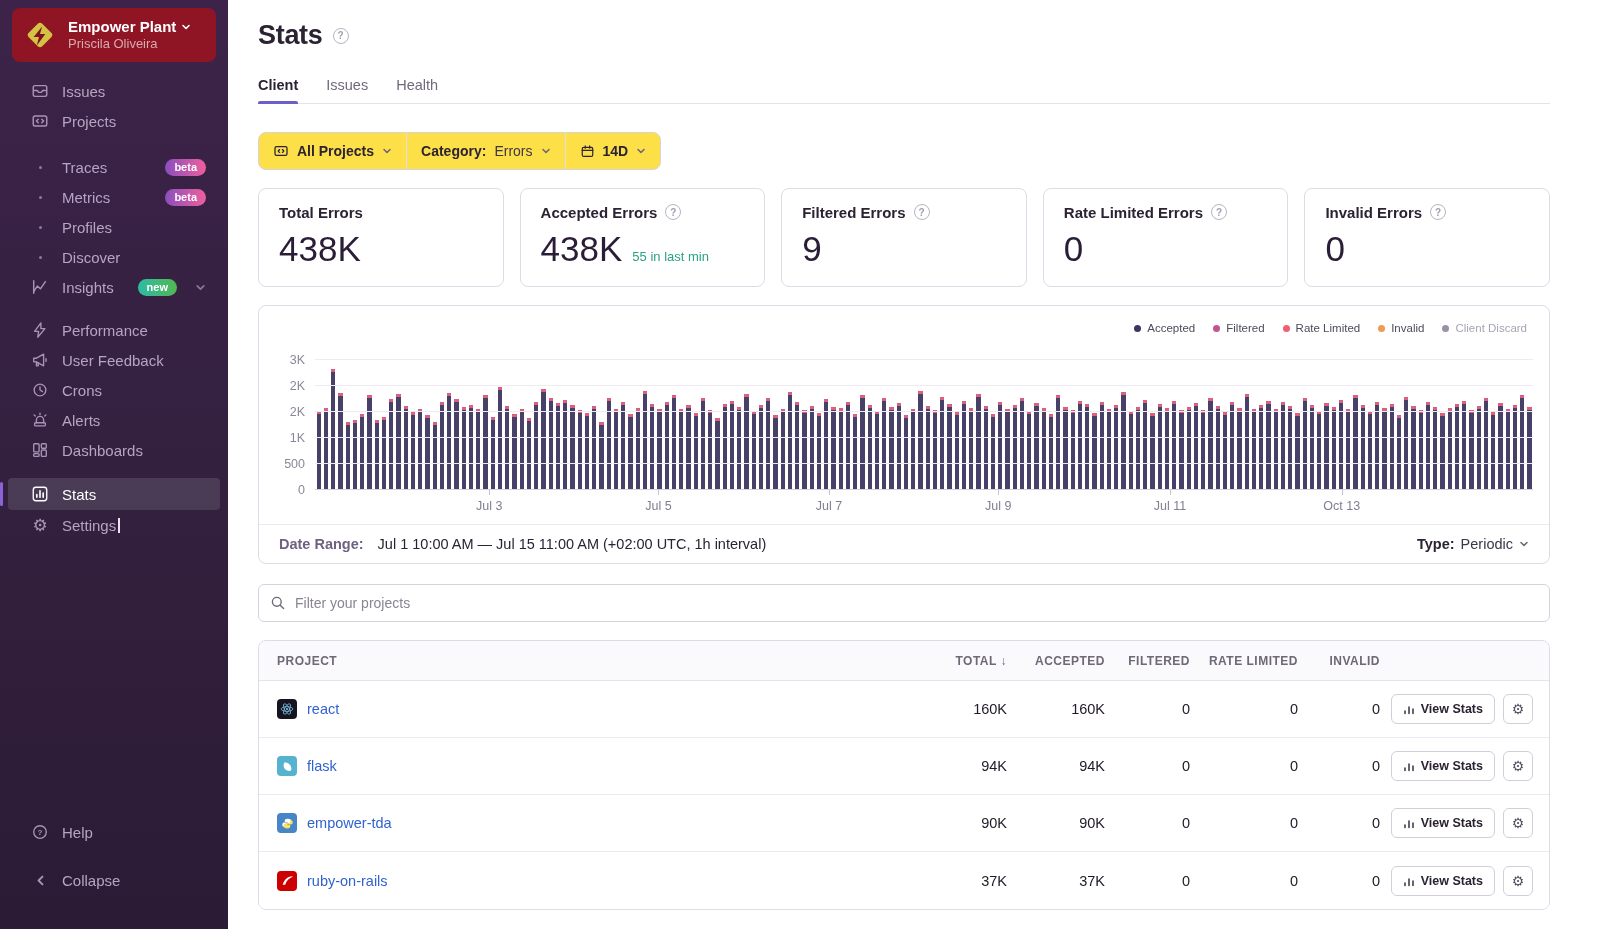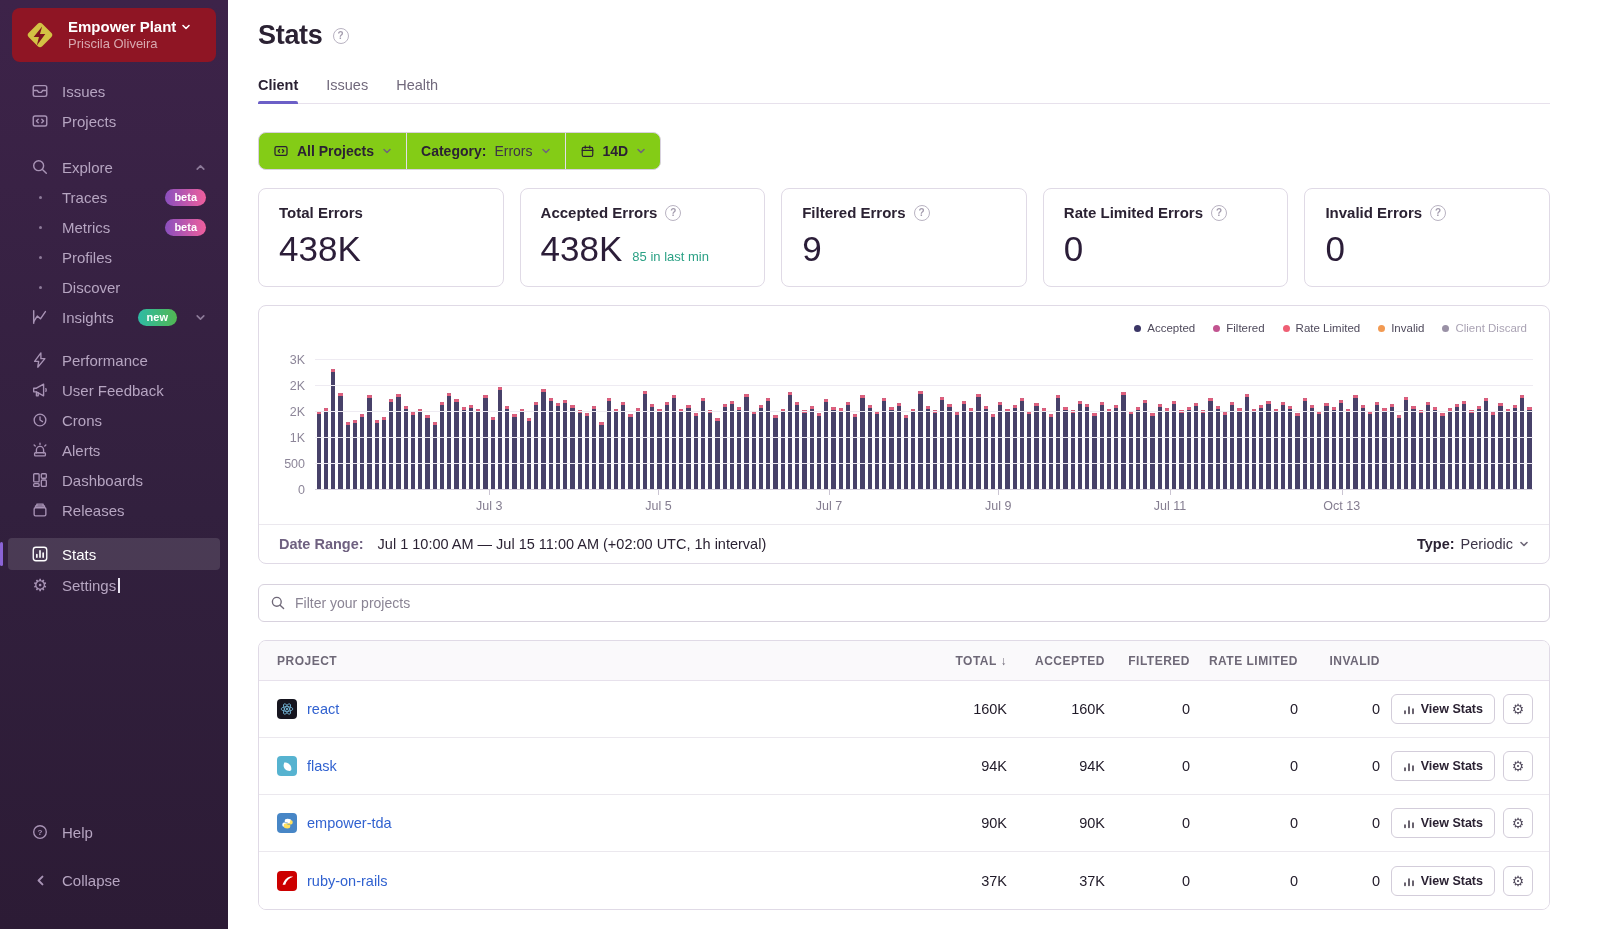--- a/index.html
+++ b/index.html
@@ -36,30 +36,30 @@
   .main { flex:1; height:929px; overflow:hidden; padding:0 70px 0 30px; }
   .page-head { padding-top:20px; }
   .page-title-row { display:flex; align-items:center; gap:10px; }
   .page-title { font-size:27px; font-weight:700; color:#2b2233; letter-spacing:-0.3px; }
   .help-circ { width:16px; height:16px; border-radius:50%; border:1px solid #b9b3c2; color:#a49dae; font-size:10px; font-weight:700; display:inline-flex; align-items:center; justify-content:center; cursor:pointer; }
   .tabs { display:flex; gap:28px; margin-top:26px; border-bottom:1px solid #e7e1ec; }
   .tab { font-size:14.5px; color:#71697c; padding-bottom:10px; position:relative; cursor:pointer; }
   .tab.active { color:#2b2233; font-weight:700; }
   .tab.active::after { content:''; position:absolute; left:0; right:0; bottom:-1px; height:3px; background:#6c5fc7; border-radius:2px 2px 0 0; }
 
-  .filter-bar { margin-top:28px; display:inline-flex; align-items:stretch; border:1px solid #d8d2de; border-radius:8px; height:38px; background:#84cc16; overflow:hidden; }
+  .filter-bar { margin-top:28px; display:inline-flex; align-items:stretch; border:1px solid #d8d2de; border-radius:8px; height:38px; background:#fde047; overflow:hidden; }
   .filter-seg { display:flex; align-items:center; gap:8px; padding:0 14px; font-size:14px; color:#2b2233; cursor:pointer; }
   .filter-seg + .filter-seg { border-left:1px solid #e3ddea; }
   .filter-seg b { font-weight:700; }
   .filter-seg .lbl-val { color:#3d3548; }
   .chev { color:#6f6878; display:flex; }
 
   .cards { display:grid; grid-template-columns:repeat(5,1fr); gap:16px; margin-top:18px; }
   .card { background:#fff; border:1px solid #e0dae6; border-radius:8px; padding:15px 20px 17px 20px; }
-  .card-title { font-size:15px; font-weight:700; color:#2b2233; display:flex; align-items:center; gap:8px; }
+  .card-title { font-size:15px; font-weight:700; color:#2b2233; display:flex; gap:8px; }
   .card-value-row { margin-top:8px; display:flex; align-items:baseline; gap:10px; }
   .card-value { font-size:35px; font-weight:400; color:#2b1d38; }
   .card-sub { font-size:13px; color:#2ba185; }
 
   .chart-panel { margin-top:18px; background:#fff; border:1px solid #e0dae6; border-radius:8px; }
   .chart-inner { padding:12px 16px 6px 10px; }
   .legend { display:flex; justify-content:flex-end; gap:18px; padding:4px 6px 10px 0; }
   .legend-item { display:flex; align-items:center; gap:6px; font-size:11.5px; color:#4f4a5c; cursor:pointer; }
   .legend-item .dot { width:7px; height:7px; border-radius:50%; }
   .legend-item.muted { color:#aaa3b4; }
@@ -138,34 +138,20 @@
         <svg width="18" height="18" viewBox="0 0 20 20" fill="none" stroke="currentColor" stroke-width="1.6" stroke-linejoin="round" stroke-linecap="round">
           <rect x="2.5" y="4.5" width="15" height="11" rx="2"></rect>
           <path d="M8 8l-2 2 2 2 M12 8l2 2-2 2"></path>
         </svg>
       </span>
     <span>Projects</span>
   </div>
 
   <div class="section-gap"></div>
 
-  <div class="side-item">
-    <span class="ic">
-        <svg width="18" height="18" viewBox="0 0 20 20" fill="none" stroke="currentColor" stroke-width="1.6" stroke-linecap="round">
-          <circle cx="8.5" cy="8.5" r="5.5"></circle>
-          <path d="M13 13l4 4"></path>
-        </svg>
-      </span>
-    <span>Explore</span>
-    <span class="chev-side">
-        <svg width="11" height="11" viewBox="0 0 10 10">
-          <path d="M2 6.5 L5 3.5 L8 6.5" fill="none" stroke="currentColor" stroke-width="1.5" stroke-linecap="round" stroke-linejoin="round"></path>
-        </svg>
-      </span>
-  </div>
 
   <div class="side-item sub-item">
     <span class="bullet">
         <i></i>
       </span>
     <span>Traces</span>
     <span class="badge beta">beta</span>
   </div>
   <div class="side-item sub-item">
     <span class="bullet">
@@ -245,30 +231,20 @@
   <div class="side-item">
     <span class="ic">
         <svg width="18" height="18" viewBox="0 0 20 20" fill="none" stroke="currentColor" stroke-width="1.5" stroke-linejoin="round">
           <rect x="3" y="3" width="6" height="9" rx="1"></rect>
           <rect x="11.5" y="3" width="5.5" height="5" rx="1"></rect>
           <rect x="3" y="14" width="6" height="3" rx="1"></rect>
           <rect x="11.5" y="10" width="5.5" height="7" rx="1"></rect>
         </svg>
       </span>
     <span>Dashboards</span>
-  </div>
-  <div class="side-item">
-    <span class="ic">
-        <svg width="18" height="18" viewBox="0 0 20 20" fill="none" stroke="currentColor" stroke-width="1.5" stroke-linejoin="round">
-          <rect x="3.5" y="7.5" width="13" height="9" rx="1.5"></rect>
-          <path d="M5 7.5v-2h10v2"></path>
-          <path d="M6.5 5.5v-2h7v2"></path>
-        </svg>
-      </span>
-    <span>Releases</span>
   </div>
 
   <div class="small-gap"></div>
 
   <div class="side-item active">
     <span class="ic">
         <svg width="18" height="18" viewBox="0 0 20 20" fill="none" stroke="currentColor" stroke-width="1.5" stroke-linejoin="round" stroke-linecap="round">
           <rect x="2.5" y="2.5" width="15" height="15" rx="3"></rect>
           <path d="M6.5 13.5v-3 M10 13.5v-7 M13.5 13.5v-4.5" stroke-width="1.8"></path>
         </svg>
@@ -363,21 +339,21 @@
           <span class="card-value">438K</span>
         </div>
     </div>
     <div class="card">
       <div class="card-title">
           <span>Accepted Errors</span>
           <span class="help-circ">?</span>
         </div>
       <div class="card-value-row">
           <span class="card-value">438K</span>
-          <span class="card-sub">85 in last min</span>
+          <span class="card-sub">55 in last min</span>
         </div>
     </div>
     <div class="card">
       <div class="card-title">
           <span>Filtered Errors</span>
           <span class="help-circ">?</span>
         </div>
       <div class="card-value-row">
           <span class="card-value">9</span>
         </div>

